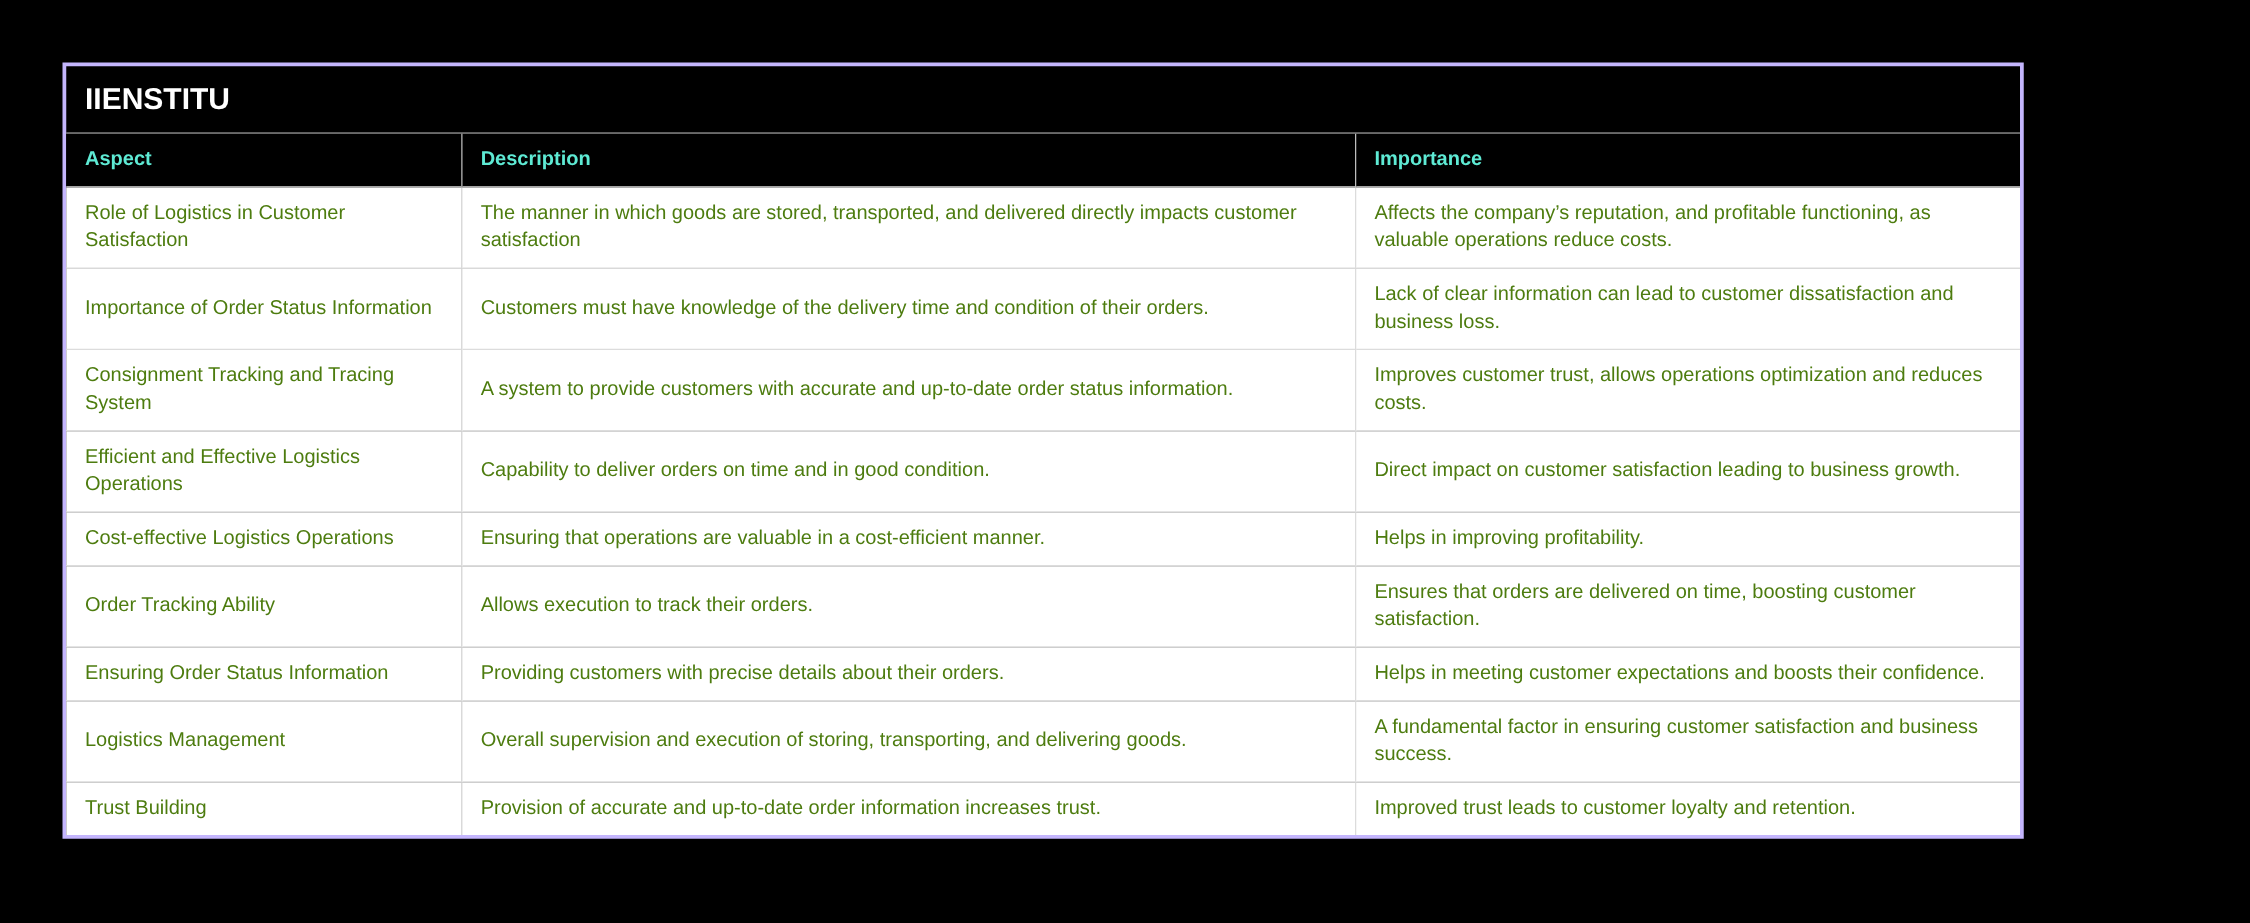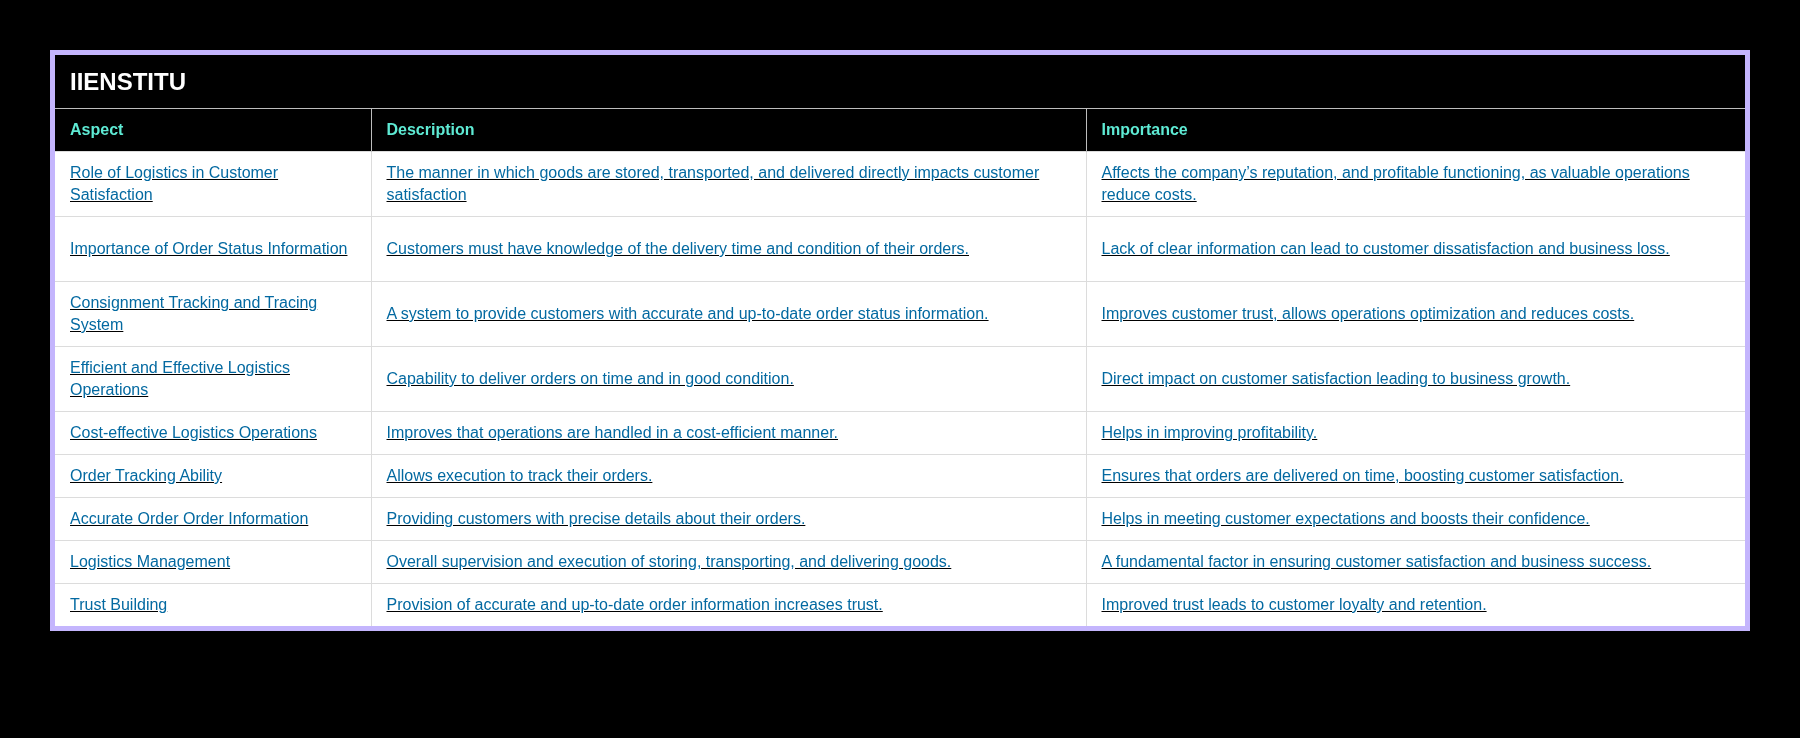--- a/index.html
+++ b/index.html
@@ -1,23 +1,23 @@
 <!DOCTYPE html>
 <html><head>
 <meta charset="utf-8">
 <style>
   html, body { margin: 0; padding: 0; background: #000; }
   body { width: 1800px; height: 738px; position: relative; font-family: "Liberation Sans", "DejaVu Sans", sans-serif; }
-  .wrap { position: absolute; left: 50px; top: 50px; width: 1700px; border: 5px solid #c4b5fd; box-sizing: border-box; background: #000; text-decoration: underline; }
+  .wrap { position: absolute; left: 50px; top: 50px; width: 1569px; border: 3px solid #c4b5fd; box-sizing: border-box; background: #000; }
   .title { height: 54px; display: flex; align-items: center; padding-left: 15px; color: #fff; font-weight: bold; font-size: 24px; border-bottom: 1px solid #bdbdbd; box-sizing: border-box; }
   table { border-collapse: collapse; width: 100%; table-layout: fixed; }
   col.c1 { width: 316px; } col.c2 { width: 715px; } col.c3 { width: auto; }
   th { background: #000; color: #5eead4; text-align: left; font-weight: bold; font-size: 16px; height: 42px; padding: 0 15px; border-left: 1px solid #bdbdbd; }
   th:first-child { border-left: none; }
-  td { background: #fff; color: #0369a1; font-size: 16px; line-height: 22px; padding: 10px 15px; border-top: 1px solid #dcdcdc; border-left: 1px solid #dcdcdc; vertical-align: middle; }
+  td { background: #fff; color: #4d7c0f; font-size: 16px; line-height: 22px; padding: 10px 15px; border-top: 1px solid #dcdcdc; border-left: 1px solid #dcdcdc; vertical-align: middle; }
   td:first-child { border-left: none; }
   tr.tall td { height: 44px; }
   tr.short td { height: 22px; }
 </style>
 </head>
 <body>
 
 <div class="wrap">
   <div class="title">IIENSTITU</div>
   <table>
@@ -49,30 +49,30 @@
         <td>A system to provide customers with accurate and up-to-date order status information.</td>
         <td>Improves customer trust, allows operations optimization and reduces costs.</td>
       </tr>
       <tr class="tall">
         <td>Efficient and Effective Logistics Operations</td>
         <td>Capability to deliver orders on time and in good condition.</td>
         <td>Direct impact on customer satisfaction leading to business growth.</td>
       </tr>
       <tr class="short">
         <td>Cost-effective Logistics Operations</td>
-        <td>Improves that operations are handled in a cost-efficient manner.</td>
+        <td>Ensuring that operations are valuable in a cost-efficient manner.</td>
         <td>Helps in improving profitability.</td>
       </tr>
       <tr class="short">
         <td>Order Tracking Ability</td>
         <td>Allows execution to track their orders.</td>
         <td>Ensures that orders are delivered on time, boosting customer satisfaction.</td>
       </tr>
       <tr class="short">
-        <td>Accurate Order Order Information</td>
+        <td>Ensuring Order Status Information</td>
         <td>Providing customers with precise details about their orders.</td>
         <td>Helps in meeting customer expectations and boosts their confidence.</td>
       </tr>
       <tr class="short">
         <td>Logistics Management</td>
         <td>Overall supervision and execution of storing, transporting, and delivering goods.</td>
         <td>A fundamental factor in ensuring customer satisfaction and business success.</td>
       </tr>
       <tr class="short">
         <td>Trust Building</td>

